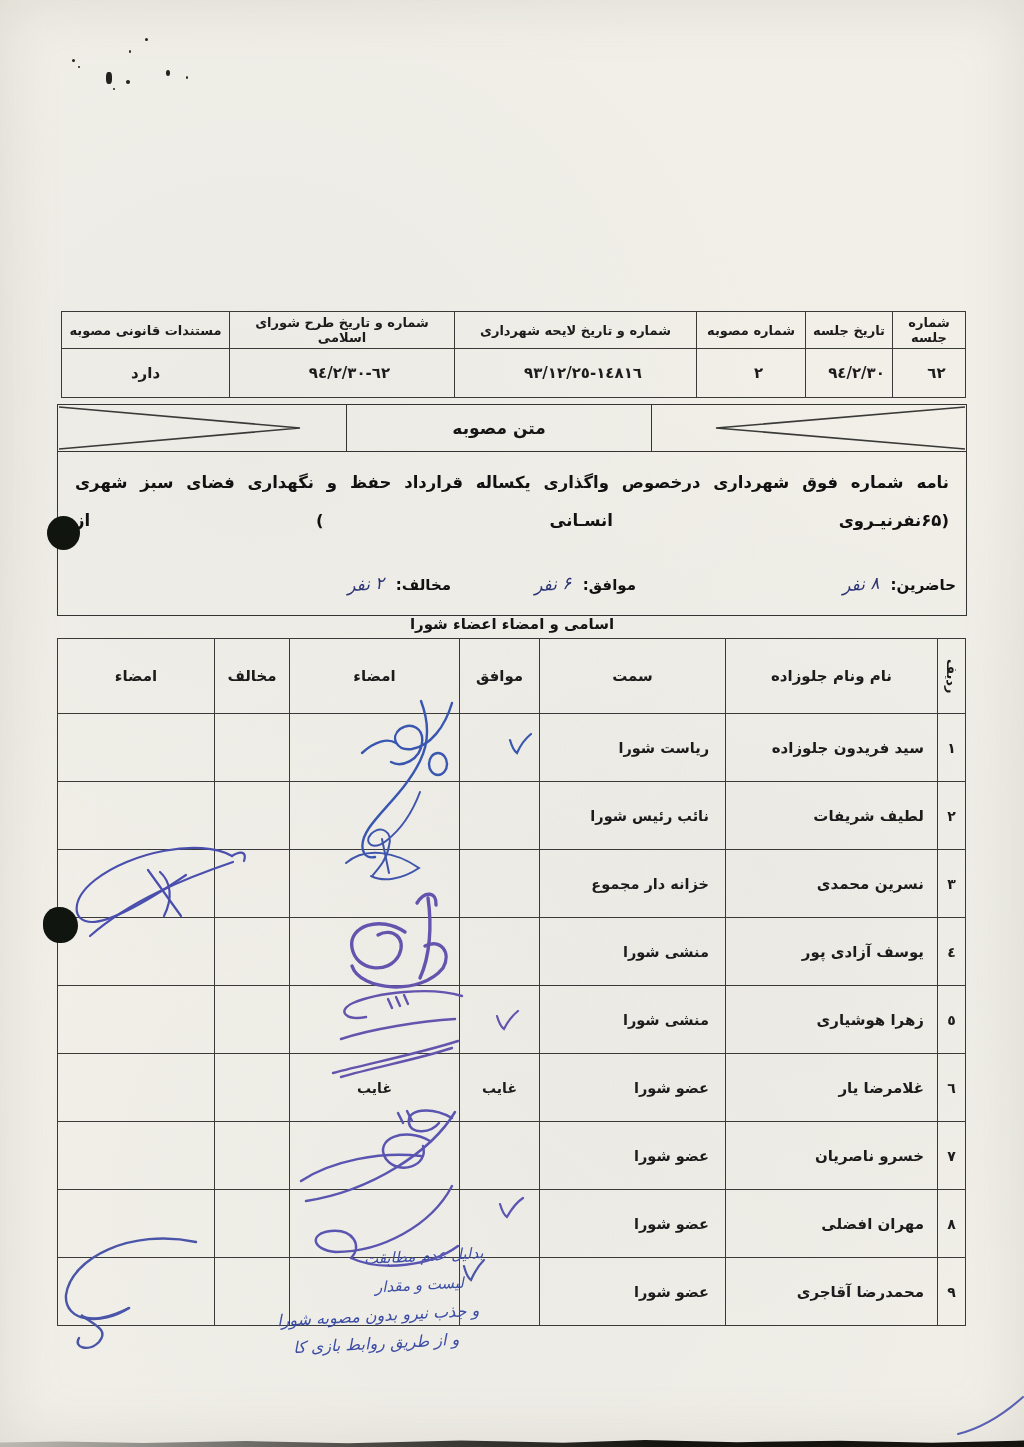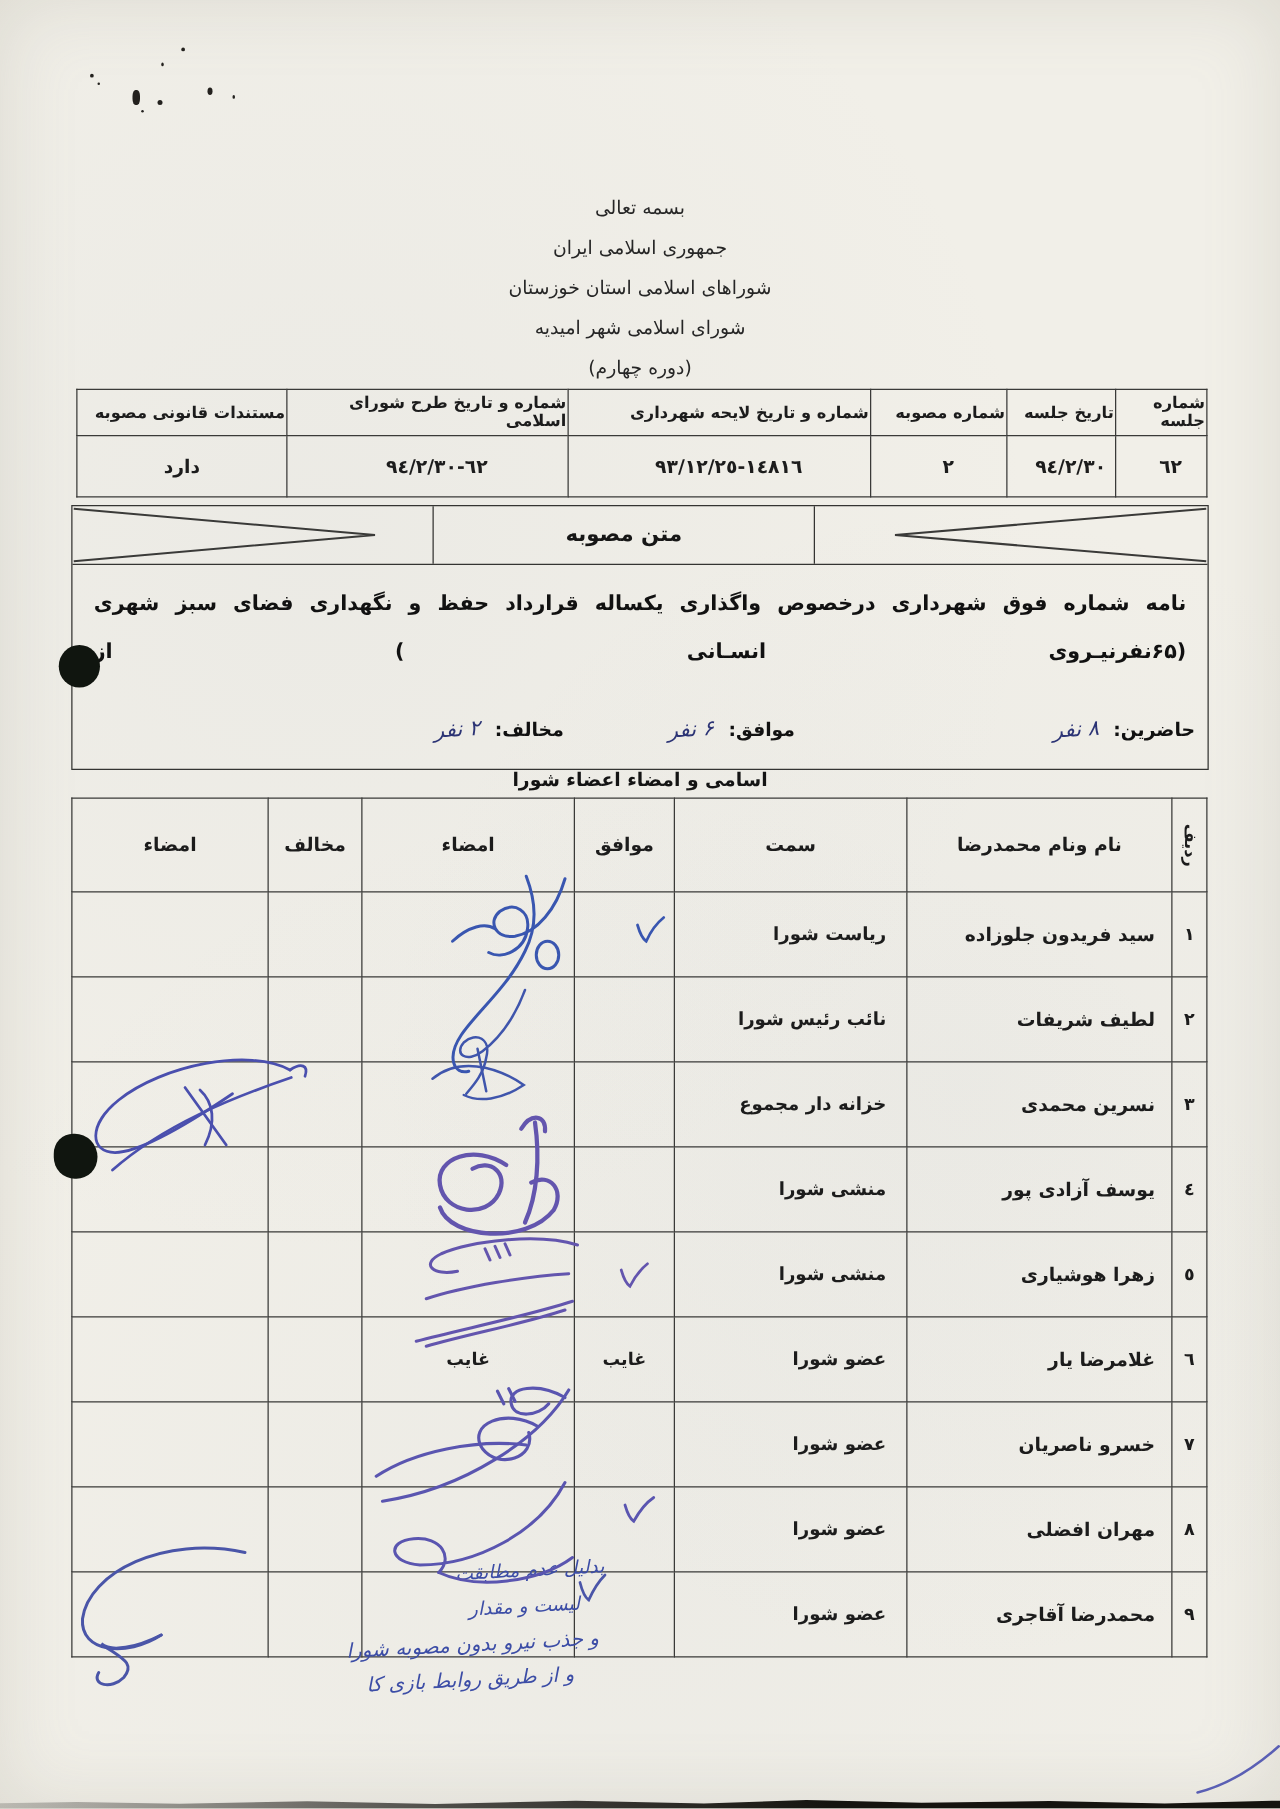--- a/index.html
+++ b/index.html
@@ -20,21 +20,21 @@
     overflow:hidden;
     direction:rtl;
   }
   
   .header-block{position:absolute;top:150px;left:0;right:0;text-align:center;color:#262626;}
   .header-block .hline{font-size:15px;line-height:32px;letter-spacing:.2px;}
   
   table{border-collapse:collapse;table-layout:fixed;}
   td,th{border:1.3px solid #3a3a38;color:#1c1c1c;overflow:hidden;}
   .info-table{position:absolute;right:58px;top:311px;width:904px;}
-  .info-table th{height:34px;font-size:13px;font-weight:bold;text-align:right;}
+  .info-table th{height:34px;font-size:13px;font-weight:bold;text-align:center;}
   .info-table td{height:46px;font-size:15px;font-weight:bold;text-align:center;}
   .num-ltr{direction:ltr;unicode-bidi:bidi-override;margin-left:15px;}
   
   .motion-box{position:absolute;right:57px;top:404px;width:908px;height:210px;border:1.5px solid #343432;}
   .ribbon-row{position:relative;height:46px;border-bottom:1.4px solid #343432;}
   .ribbon-center{
     position:absolute;top:0;bottom:0;left:288px;width:304px;
     border-left:1.3px solid #343432;border-right:1.3px solid #343432;
     display:flex;align-items:center;justify-content:center;
     font-size:17px;font-weight:bold;color:#161616;letter-spacing:1px;
@@ -80,27 +80,20 @@
     <div class="speck" style="left:129px;top:50px;width:2px;height:3px;"></div>
     <div class="speck" style="left:72px;top:59px;width:3px;height:3px;"></div>
     <div class="speck" style="left:78px;top:66px;width:2px;height:2px;"></div>
     <div class="speck" style="left:106px;top:72px;width:6px;height:12px;border-radius:40%;"></div>
     <div class="speck" style="left:126px;top:80px;width:4px;height:4px;"></div>
     <div class="speck" style="left:166px;top:70px;width:4px;height:6px;"></div>
     <div class="speck" style="left:186px;top:76px;width:2px;height:3px;"></div>
     <div class="speck" style="left:113px;top:88px;width:2px;height:2px;"></div>
   </div>
 
-  <div class="header-block">
-    <div class="hline">بسمه تعالی</div>
-    <div class="hline">جمهوری اسلامی ایران</div>
-    <div class="hline">شوراهای اسلامی استان خوزستان</div>
-    <div class="hline">شورای اسلامی شهر امیدیه</div>
-    <div class="hline">(دوره چهارم)</div>
-  </div>
 
   <table class="info-table">
     <colgroup>
       <col style="width:73px">
         <col style="width:87px">
         <col style="width:109px">
       <col style="width:242px">
         <col style="width:225px">
         <col style="width:168px">
     </colgroup>
@@ -163,21 +156,21 @@
       <col style="width:80px">
         <col style="width:170px">
         <col style="width:75px">
         <col style="width:157px">
     </colgroup>
     <tbody>
         <tr>
       <th>
             <div class="v-head">ردیف</div>
           </th>
-      <th>نام ونام محمدرضا</th>
+      <th>نام ونام جلوزاده</th>
       <th>سمت</th>
       <th>موافق</th>
       <th>امضاء</th>
       <th>مخالف</th>
       <th>امضاء</th>
     </tr>
     <tr>
       <td class="c-no">١</td>
       <td class="c-name">سید فریدون جلوزاده</td>
       <td class="c-pos">ریاست شورا</td>

